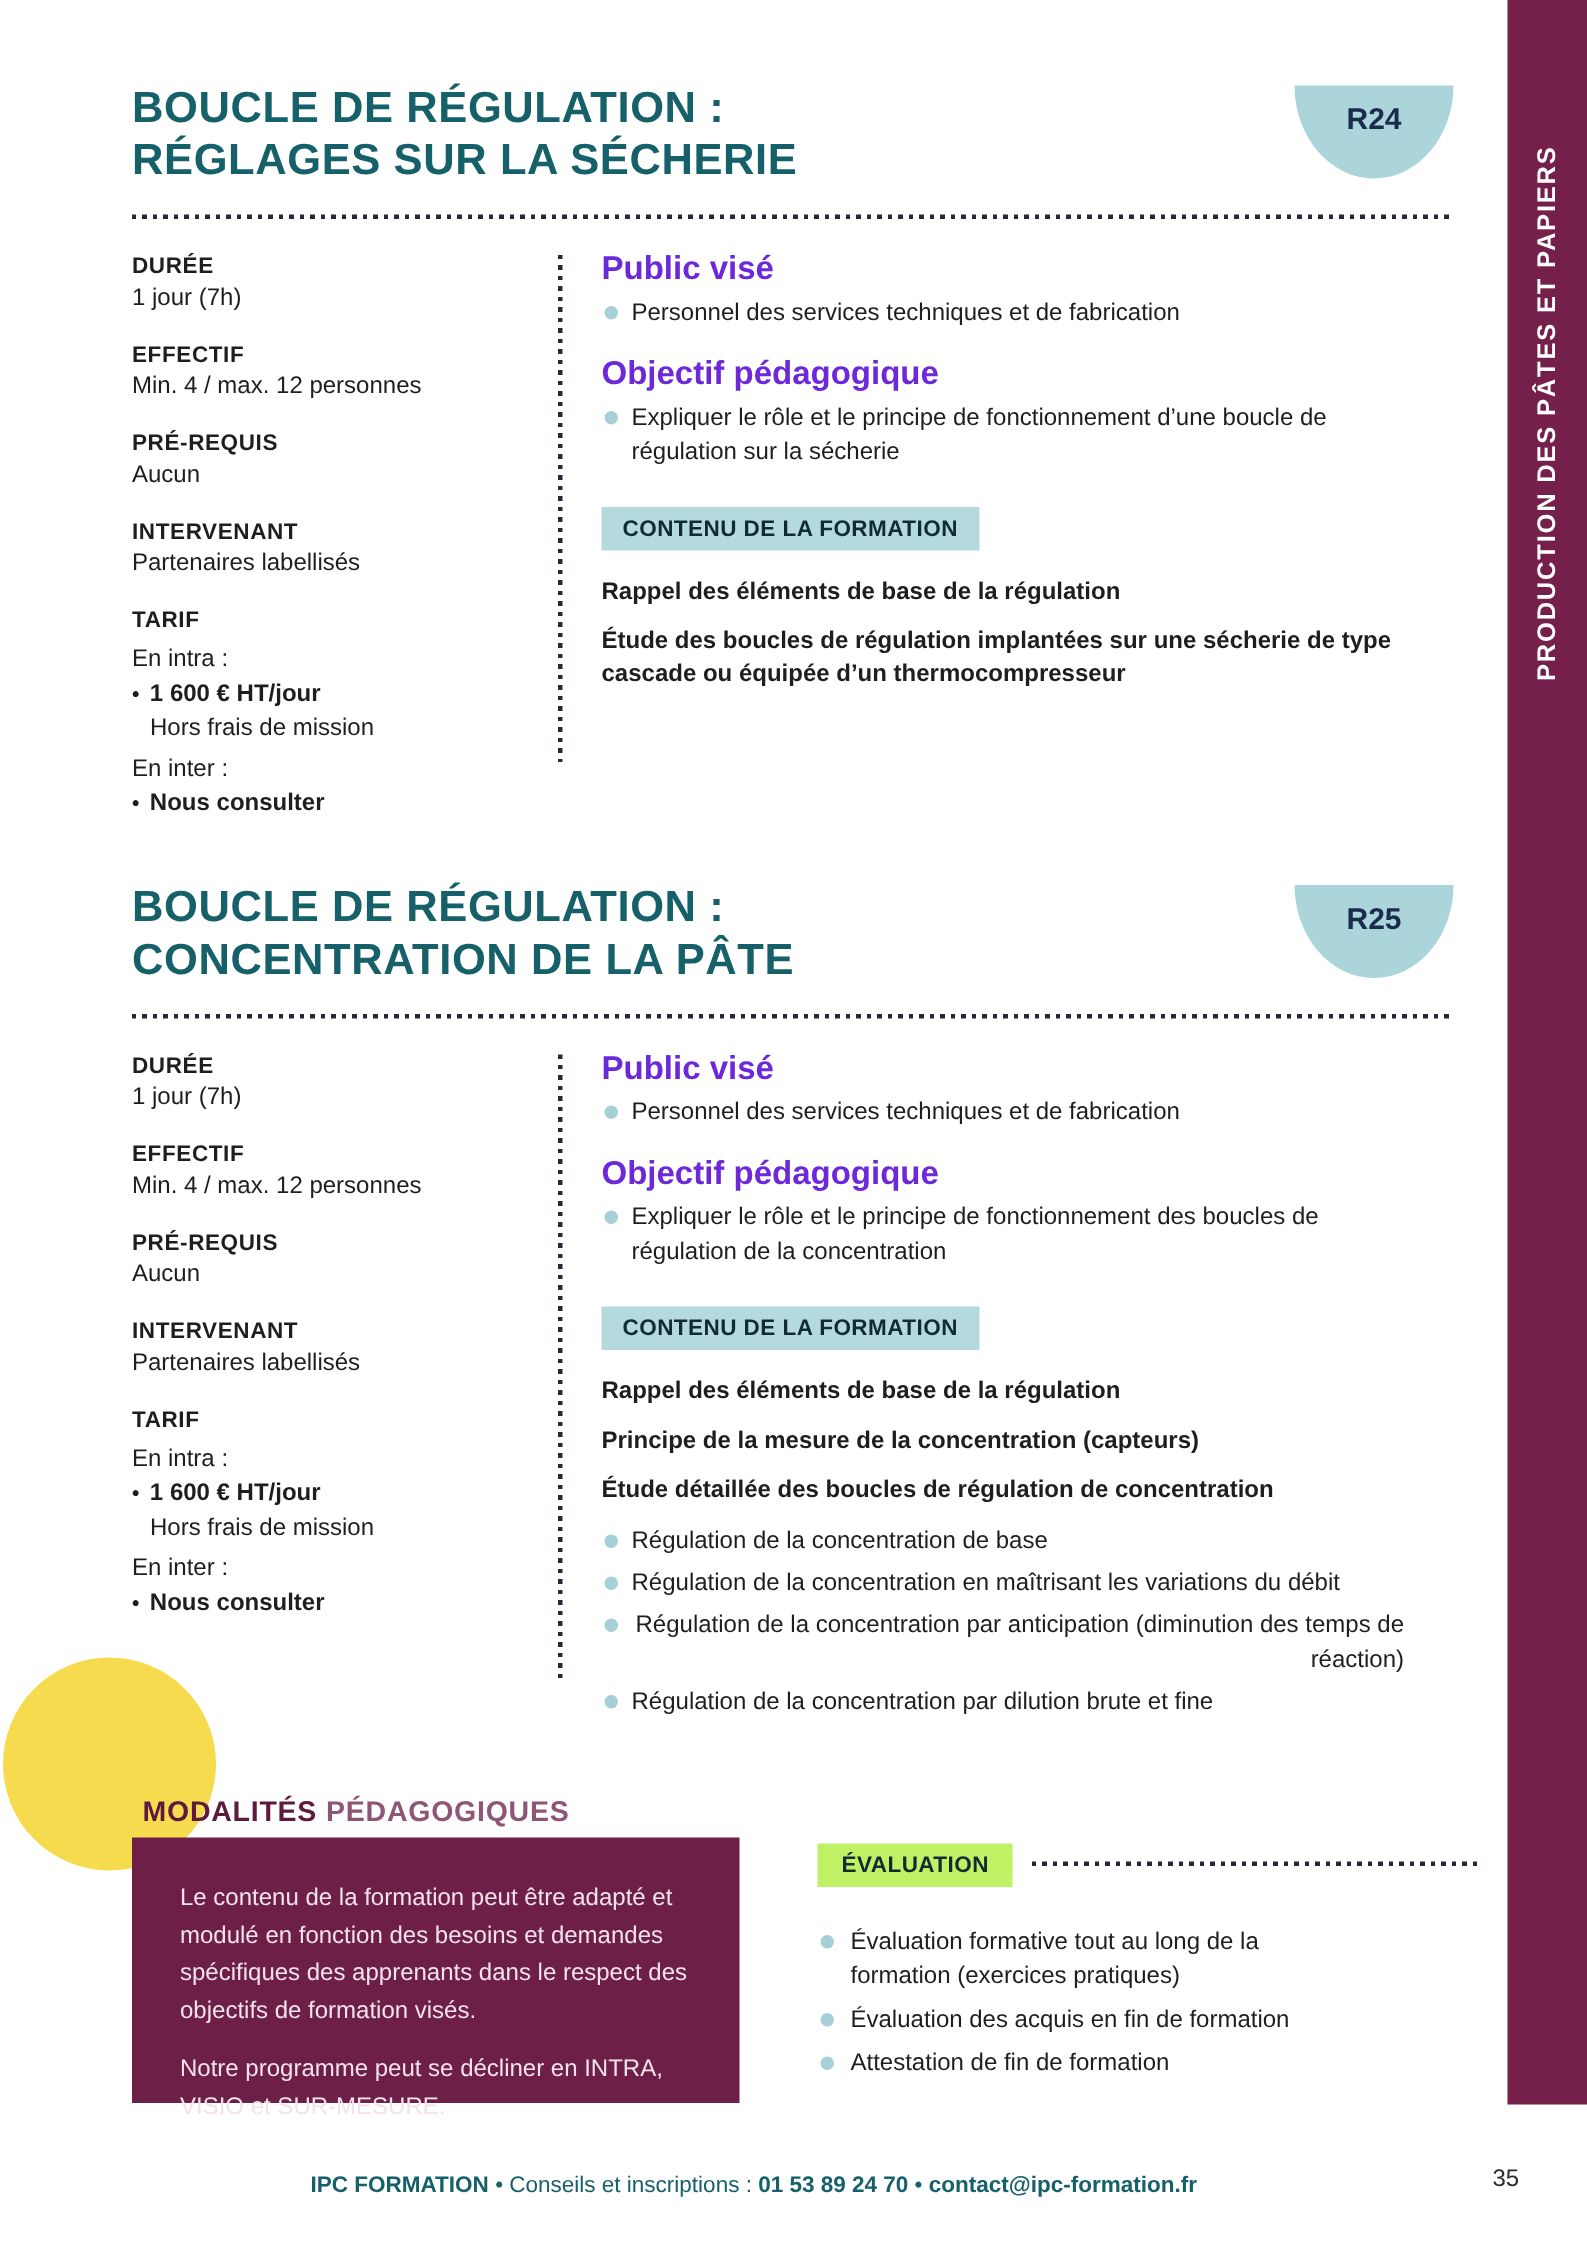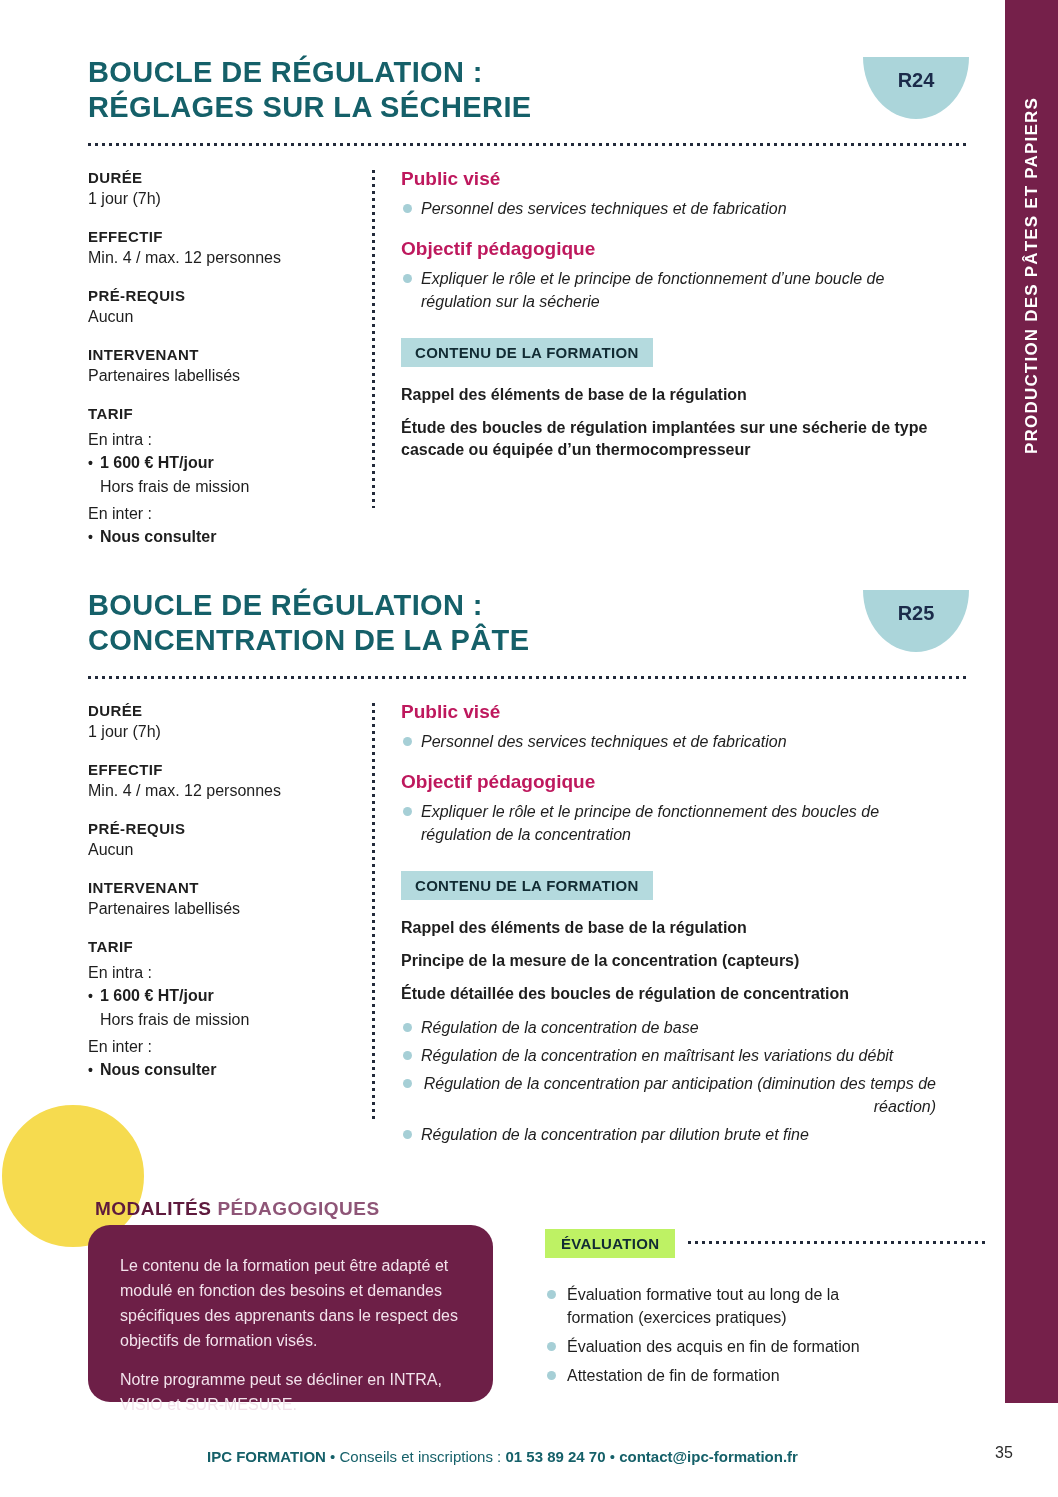--- a/index.html
+++ b/index.html
@@ -42,42 +42,42 @@
   .info-group { margin-bottom:17px; }
   .info-label { font-weight:bold; font-size:15px; letter-spacing:0.4px; line-height:20px; }
   .info-value { font-size:16px; line-height:22px; }
   .tarif-line { font-size:16px; line-height:23px; }
   .price-line { font-weight:bold; font-size:16px; line-height:23px; }
   .price-line::before { content:"•"; font-size:14px; margin-right:7px; }
   .indent { padding-left:12px; }
 
   
   .content { position:absolute; left:313px; top:0; width:600px; }
-  .mini-head { color:#be185d; font-weight:bold; font-size:19px; line-height:22px; margin-bottom:7px; }
+  .mini-head { color:#6d28d9; font-weight:bold; font-size:22px; line-height:22px; margin-bottom:7px; }
   .gap { height:13px; }
-  ul.blist { list-style:none;font-style:italic; }
+  ul.blist { list-style:none; }
   ul.blist li { position:relative; padding-left:20px; font-size:16px; line-height:23px; margin-bottom:5px; max-width:560px; }
   ul.blist li::before { content:""; position:absolute; left:2px; top:7px; width:9px; height:9px; border-radius:50%; background:#a6cfd6; }
   .chip {
     display:inline-block; background:#b4dade; color:#112b33; font-weight:bold;
     font-size:15px; letter-spacing:0.3px; padding:6px 14px; margin:20px 0 17px 0;
   }
   .bold-block { font-weight:bold; font-size:16px; line-height:22px; margin-bottom:11px; max-width:585px; }
 
   
   .yellow-ring {
     position:absolute; left:2px; top:1105px; width:114px; height:114px;
     border:71px solid #f6db4f; border-radius:50%; z-index:0;
   }
   .modalites-head { position:absolute; left:95px; top:1198px; z-index:2; font-weight:bold; font-size:19px; letter-spacing:0.5px; }
   .modalites-head .w1 { color:#5e1a3d; }
   .modalites-head .w2 { color:#8e5577; margin-left:6px; }
   .modal-box {
     position:absolute; left:88px; top:1225px; width:405px; height:177px;
-    background:#6d1f47; z-index:1; padding:28px 30px 0 32px;border-radius:22px;
+    background:#6d1f47; z-index:1; padding:28px 30px 0 32px;
   }
   .modal-box p { color:#f2e2eb; font-size:16px; line-height:25px; margin-bottom:14px; }
 
   .eval-chip {
     position:absolute; left:545px; top:1229px; background:#bef264; color:#112b33;
     font-weight:bold; font-size:15px; letter-spacing:0.3px; padding:6px 16px;
   }
   .eval-dots { position:absolute; left:688px; top:1241px; width:298px; height:3px;
     background-image:repeating-linear-gradient(to right,#222a3a 0 3px,transparent 3px 7px); }
   .eval-list { position:absolute; left:545px; top:1283px; width:420px; }

